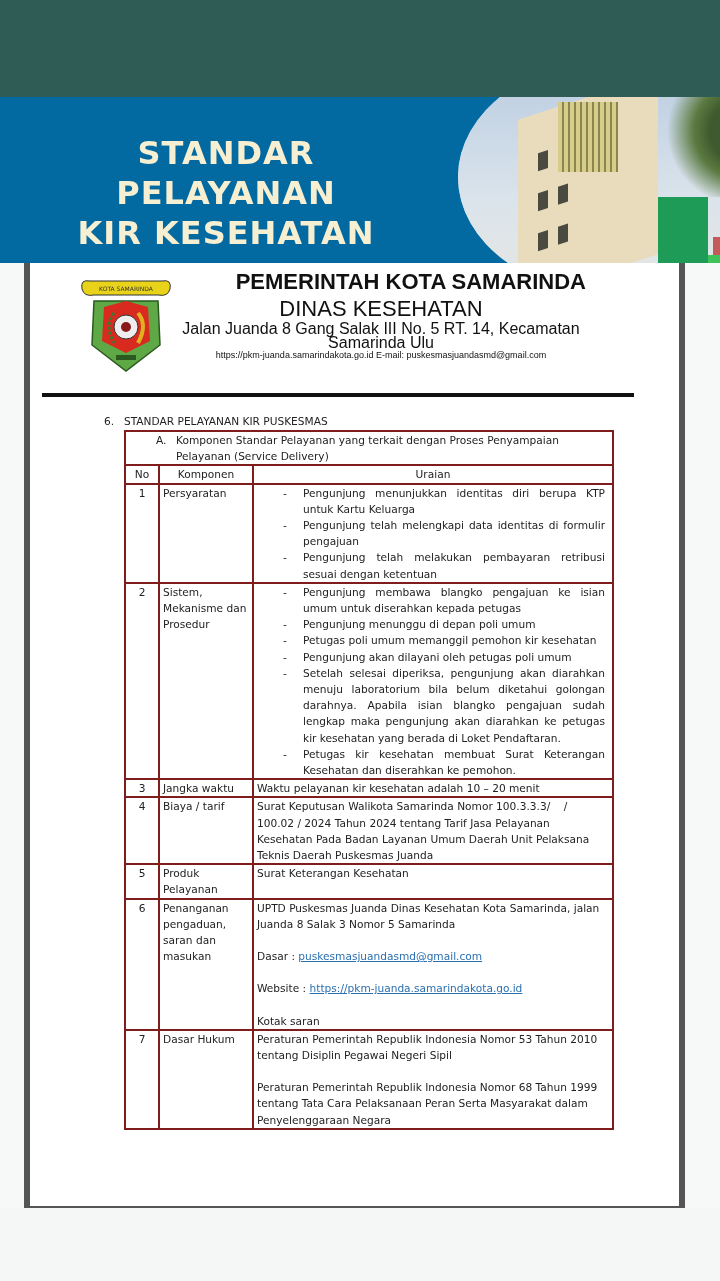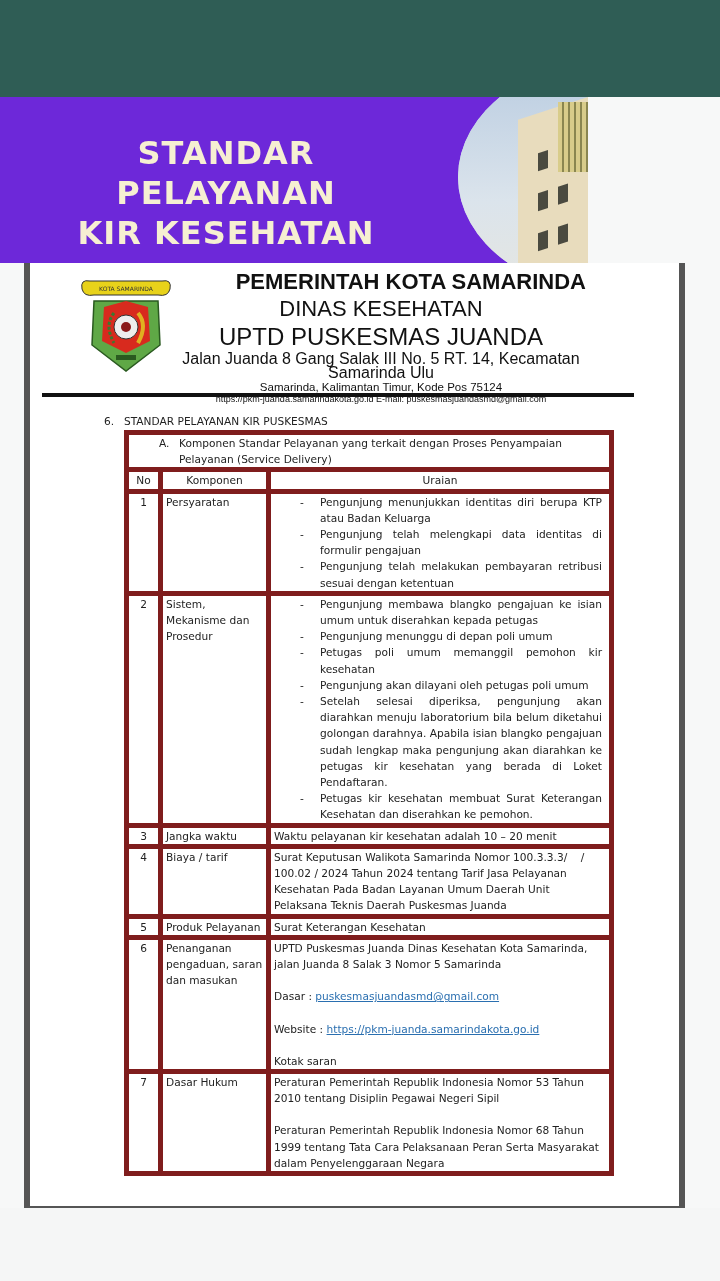--- a/index.html
+++ b/index.html
@@ -1,20 +1,20 @@
 <!DOCTYPE html>
 <html><head>
   <meta charset="utf-8">
   <style>
     * { box-sizing: border-box; margin: 0; padding: 0; }
     html, body { width: 720px; height: 1281px; overflow: hidden; background: #f7f8f8; }
     body { position: relative; font-family: "Liberation Sans", sans-serif; color: #111; }
 
     .top-band { position: absolute; left: 0; top: 0; width: 720px; height: 97px; background: #2f5d55; }
-    .banner { position: absolute; left: 0; top: 97px; width: 588px; height: 166px; background: #6d28d9; overflow: hidden; }
+    .banner { position: absolute; left: 0; top: 97px; width: 720px; height: 166px; background: #0369a1; overflow: hidden; }
     .banner-title { position: absolute; left: 36px; top: 36px; color: #f6efd2; font-family: "DejaVu Sans", sans-serif; font-weight: bold; font-size: 32px; line-height: 40px; letter-spacing: 1px; text-align: center; width: 380px; }
     .banner-photo { position: absolute; left: 458px; top: -40px; width: 330px; height: 240px; border-radius: 50%; overflow: hidden; background: #c9d7e3; }
     .photo-sky { position: absolute; left: 0; top: 0; width: 100%; height: 100%; background: linear-gradient(180deg, #b8cbe0 0%, #dbe4ec 60%, #e6e6e0 100%); }
     .photo-building { position: absolute; left: 60px; top: 40px; width: 140px; height: 180px; background: #e8dcbd; transform: skewY(-18deg); }
     .photo-building .win { position: absolute; width: 10px; height: 18px; background: #4a4a40; }
     .photo-slats { position: absolute; left: 100px; top: 45px; width: 60px; height: 70px; background: repeating-linear-gradient(90deg, #d8cc8a 0 4px, #8a8650 4px 6px); }
     .photo-green { position: absolute; left: 200px; top: 140px; width: 50px; height: 100px; background: #1f9b58; }
     .photo-tree { position: absolute; left: 200px; top: 30px; width: 140px; height: 110px; background: radial-gradient(circle at 60% 40%, #3f5a2e 0 30%, #5b7a40 45%, transparent 70%); }
     .photo-roof { position: absolute; left: 255px; top: 180px; width: 80px; height: 20px; background: #c45a5a; }
     .photo-wall { position: absolute; left: 250px; top: 198px; width: 90px; height: 25px; background: #3ec25a; }
@@ -31,23 +31,23 @@
     .kop-5 { font-size: 11.5px; line-height: 14px; }
     .kop-6 { font-size: 9px; line-height: 11px; }
     .kop-rule { position: absolute; left: 42px; top: 393px; width: 592px; height: 4px; background: #111; }
 
     .doc { position: absolute; left: 104px; top: 413px; width: 512px; font-family: "DejaVu Sans", sans-serif; font-size: 10.6px; color: #222; }
     .section-head { position: relative; height: 16px; line-height: 16px; }
     .section-num { position: absolute; left: 0; top: 0; }
     .section-title { position: absolute; left: 20px; top: 0; }
 
     table.std { position: absolute; left: 20px; top: 17px; width: 490px; border-collapse: collapse; }
-    table.std td { border: 5px solid #7f1d1d; vertical-align: top; line-height: 16.2px; padding: 0 3px; }
+    table.std td { border: 2px solid #7f1d1d; vertical-align: top; line-height: 16.2px; padding: 0 3px; }
     .col-no { width: 34px; text-align: center; }
-    .col-komp { width: 108px; }
+    .col-komp { width: 94px; }
     .group-head td { padding-left: 30px !important; }
     .group-head .gl { display: inline-block; width: 20px; }
     .group-head .gt { display: inline-block; vertical-align: top; width: 400px; }
     .hdr td { text-align: center; }
     ul.dash { list-style: none; }
     ul.dash li { position: relative; padding-left: 46px; padding-right: 4px; text-align: justify; }
     ul.dash li .d { position: absolute; left: 26px; top: 0; }
     .para { padding-right: 4px; }
     .gap { height: 16px; }
     a.link { color: #2a6fb0; text-decoration: underline; }
@@ -94,23 +94,21 @@
     <circle cx="50" cy="52" r="5" fill="#8a1a1a"></circle>
     <path d="M62 38 Q72 50 62 68" stroke="#e0b020" stroke-width="4" fill="none"></path>
     <path d="M38 38 Q28 50 38 68" stroke="#3a7a30" stroke-width="3" fill="none" stroke-dasharray="3 2"></path>
     <rect x="40" y="80" width="20" height="5" fill="#2a5a20"></rect>
   </svg>
 </div>
 
 <div class="kop">
   <div class="kop-1">PEMERINTAH KOTA SAMARINDA</div>
   <div class="kop-2">DINAS KESEHATAN</div>
-  <div class="kop-3">UPTD PUSKESMAS JUANDA</div>
   <div class="kop-4">Jalan Juanda 8 Gang Salak III No. 5 RT. 14, Kecamatan Samarinda Ulu</div>
-  <div class="kop-5">Samarinda, Kalimantan Timur, Kode Pos 75124</div>
   <div class="kop-6">https://pkm-juanda.samarindakota.go.id  E-mail: puskesmasjuandasmd@gmail.com</div>
 </div>
 <div class="kop-rule"></div>
 
 <div class="doc">
   <div class="section-head">
     <span class="section-num">6.</span>
     <span class="section-title">STANDAR PELAYANAN KIR PUSKESMAS</span>
   </div>
 
@@ -125,21 +123,21 @@
       <td class="col-no">No</td>
       <td class="col-komp">Komponen</td>
       <td>Uraian</td>
     </tr>
 
     <tr>
       <td class="col-no">1</td>
       <td class="col-komp">Persyaratan</td>
       <td>
         <ul class="dash">
-          <li><span class="d">-</span><span>Pengunjung menunjukkan identitas diri berupa KTP atau Badan Keluarga</span></li>
+          <li><span class="d">-</span><span>Pengunjung menunjukkan identitas diri berupa KTP untuk Kartu Keluarga</span></li>
           <li><span class="d">-</span><span>Pengunjung telah melengkapi data identitas di formulir pengajuan</span></li>
           <li><span class="d">-</span><span>Pengunjung telah melakukan pembayaran retribusi sesuai dengan ketentuan</span></li>
         </ul>
       </td>
     </tr>
 
     <tr>
       <td class="col-no">2</td>
       <td class="col-komp">Sistem, Mekanisme dan Prosedur</td>
       <td>

